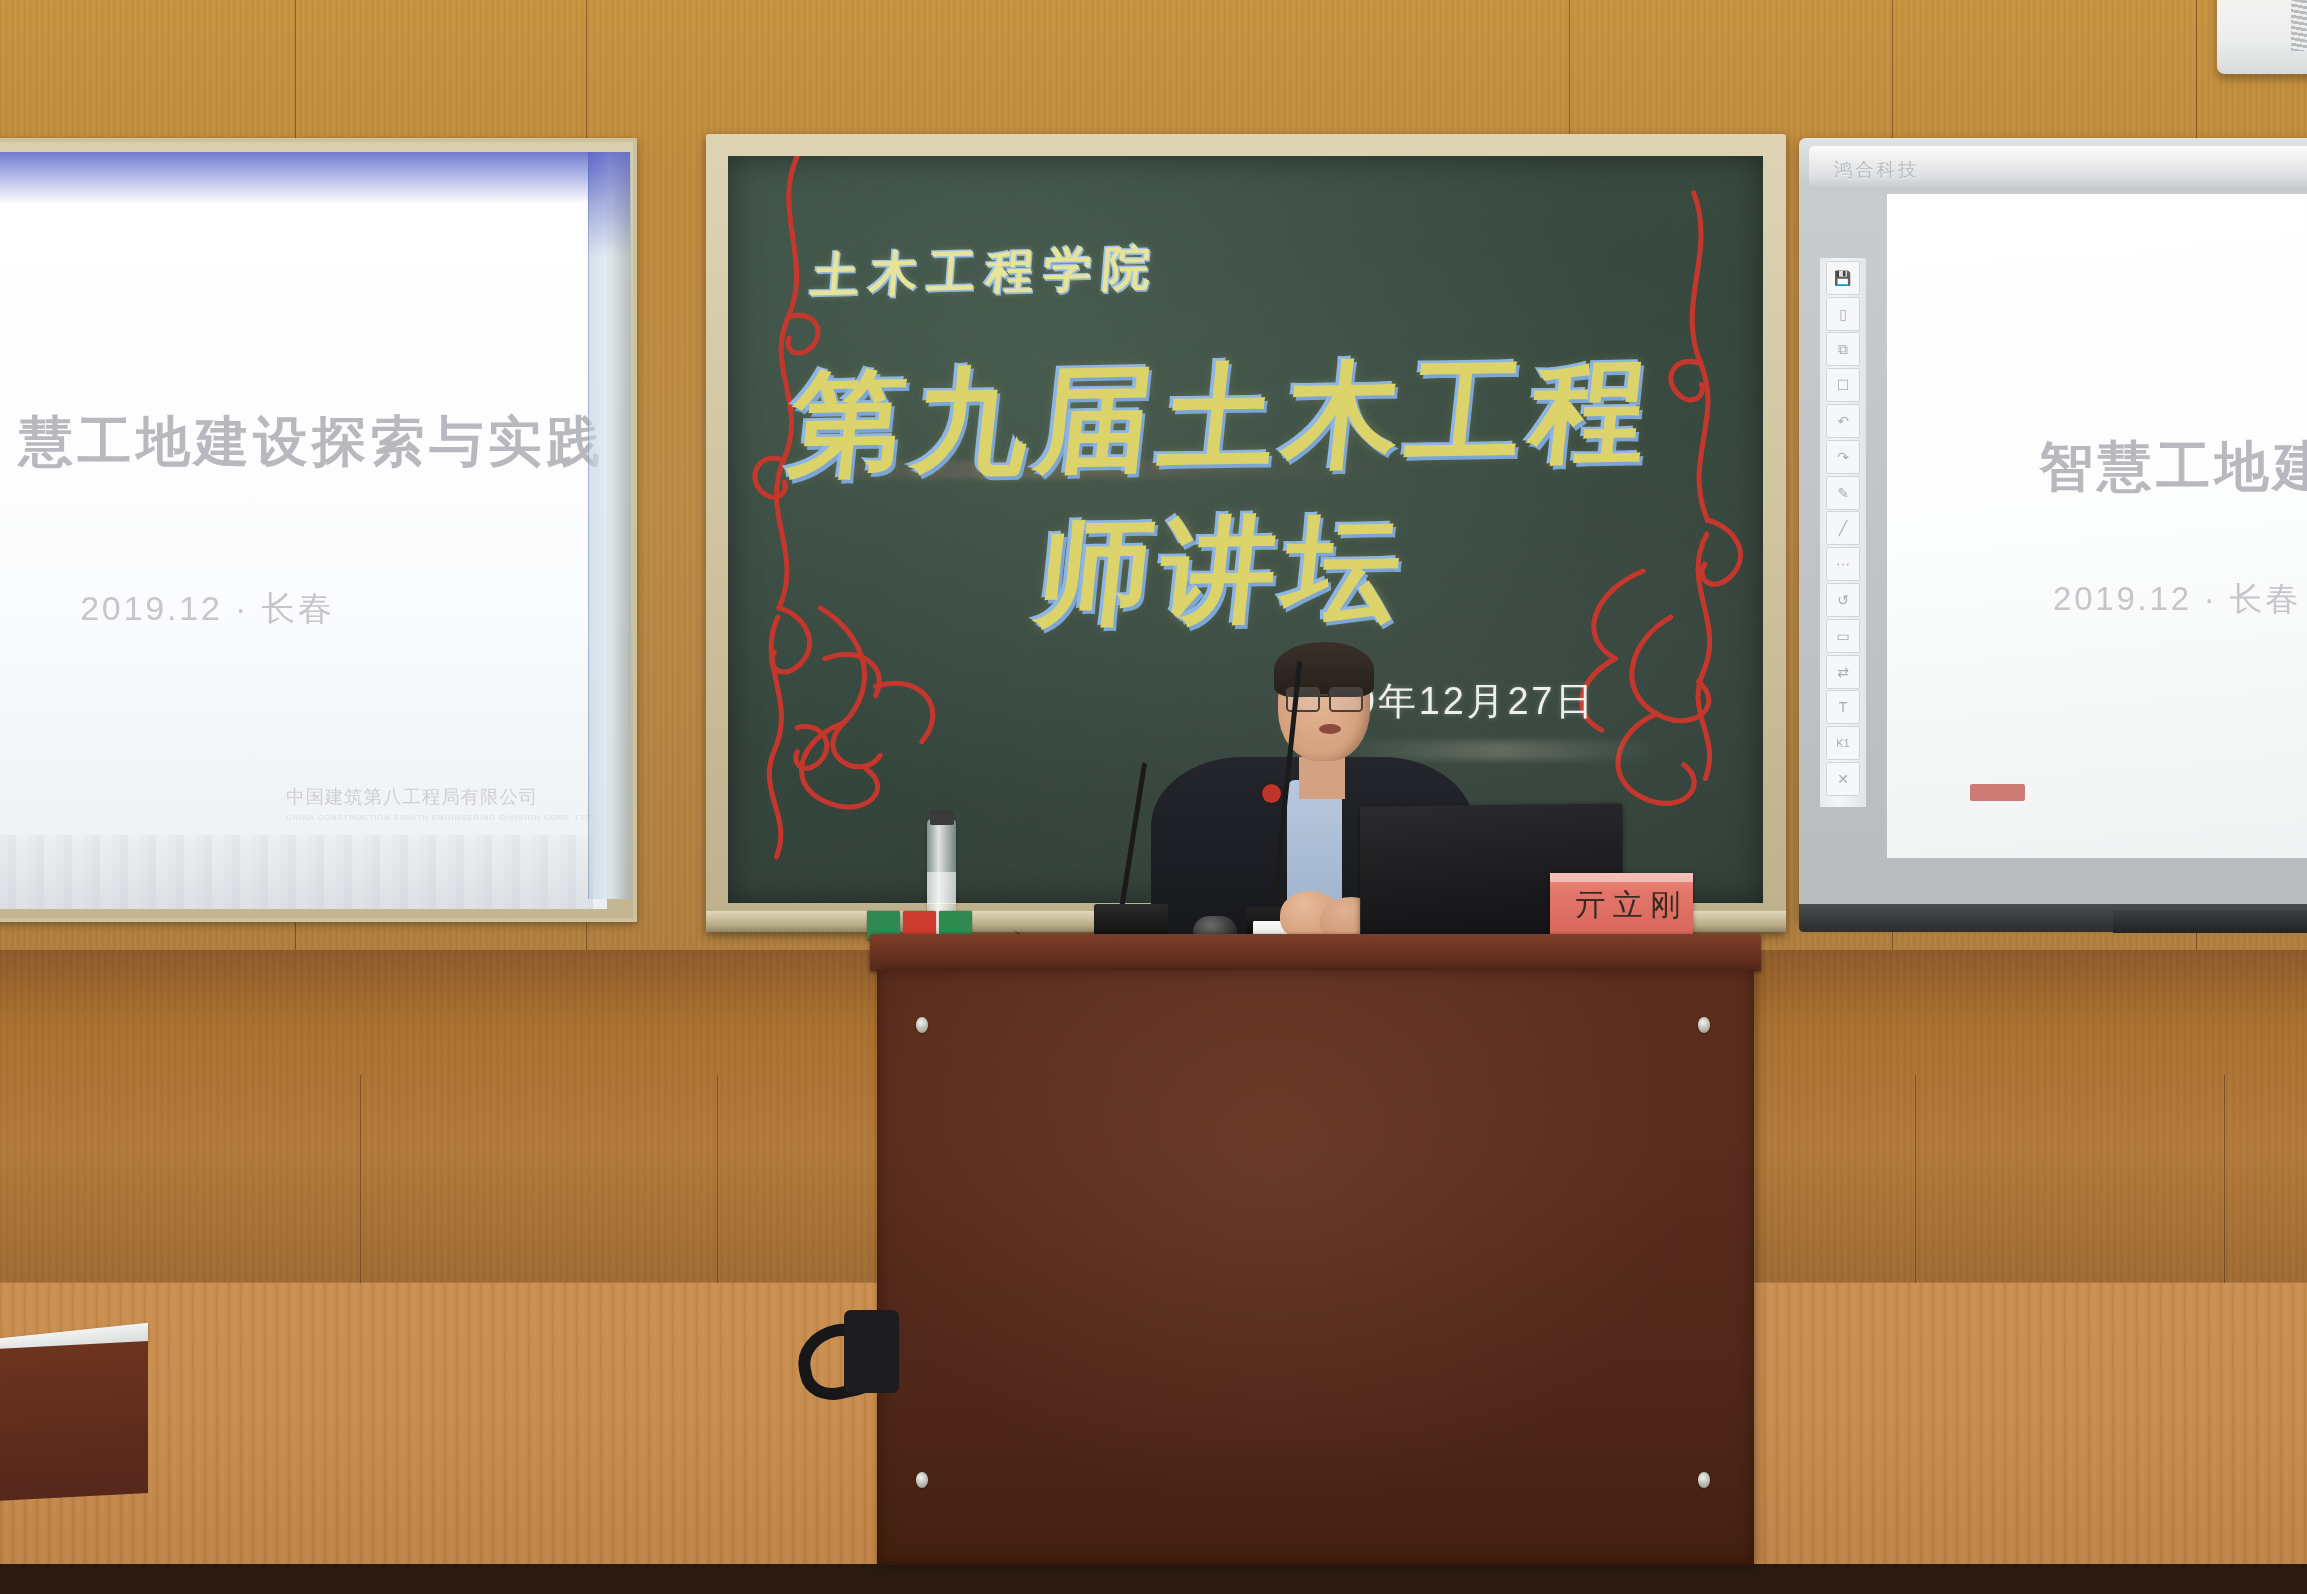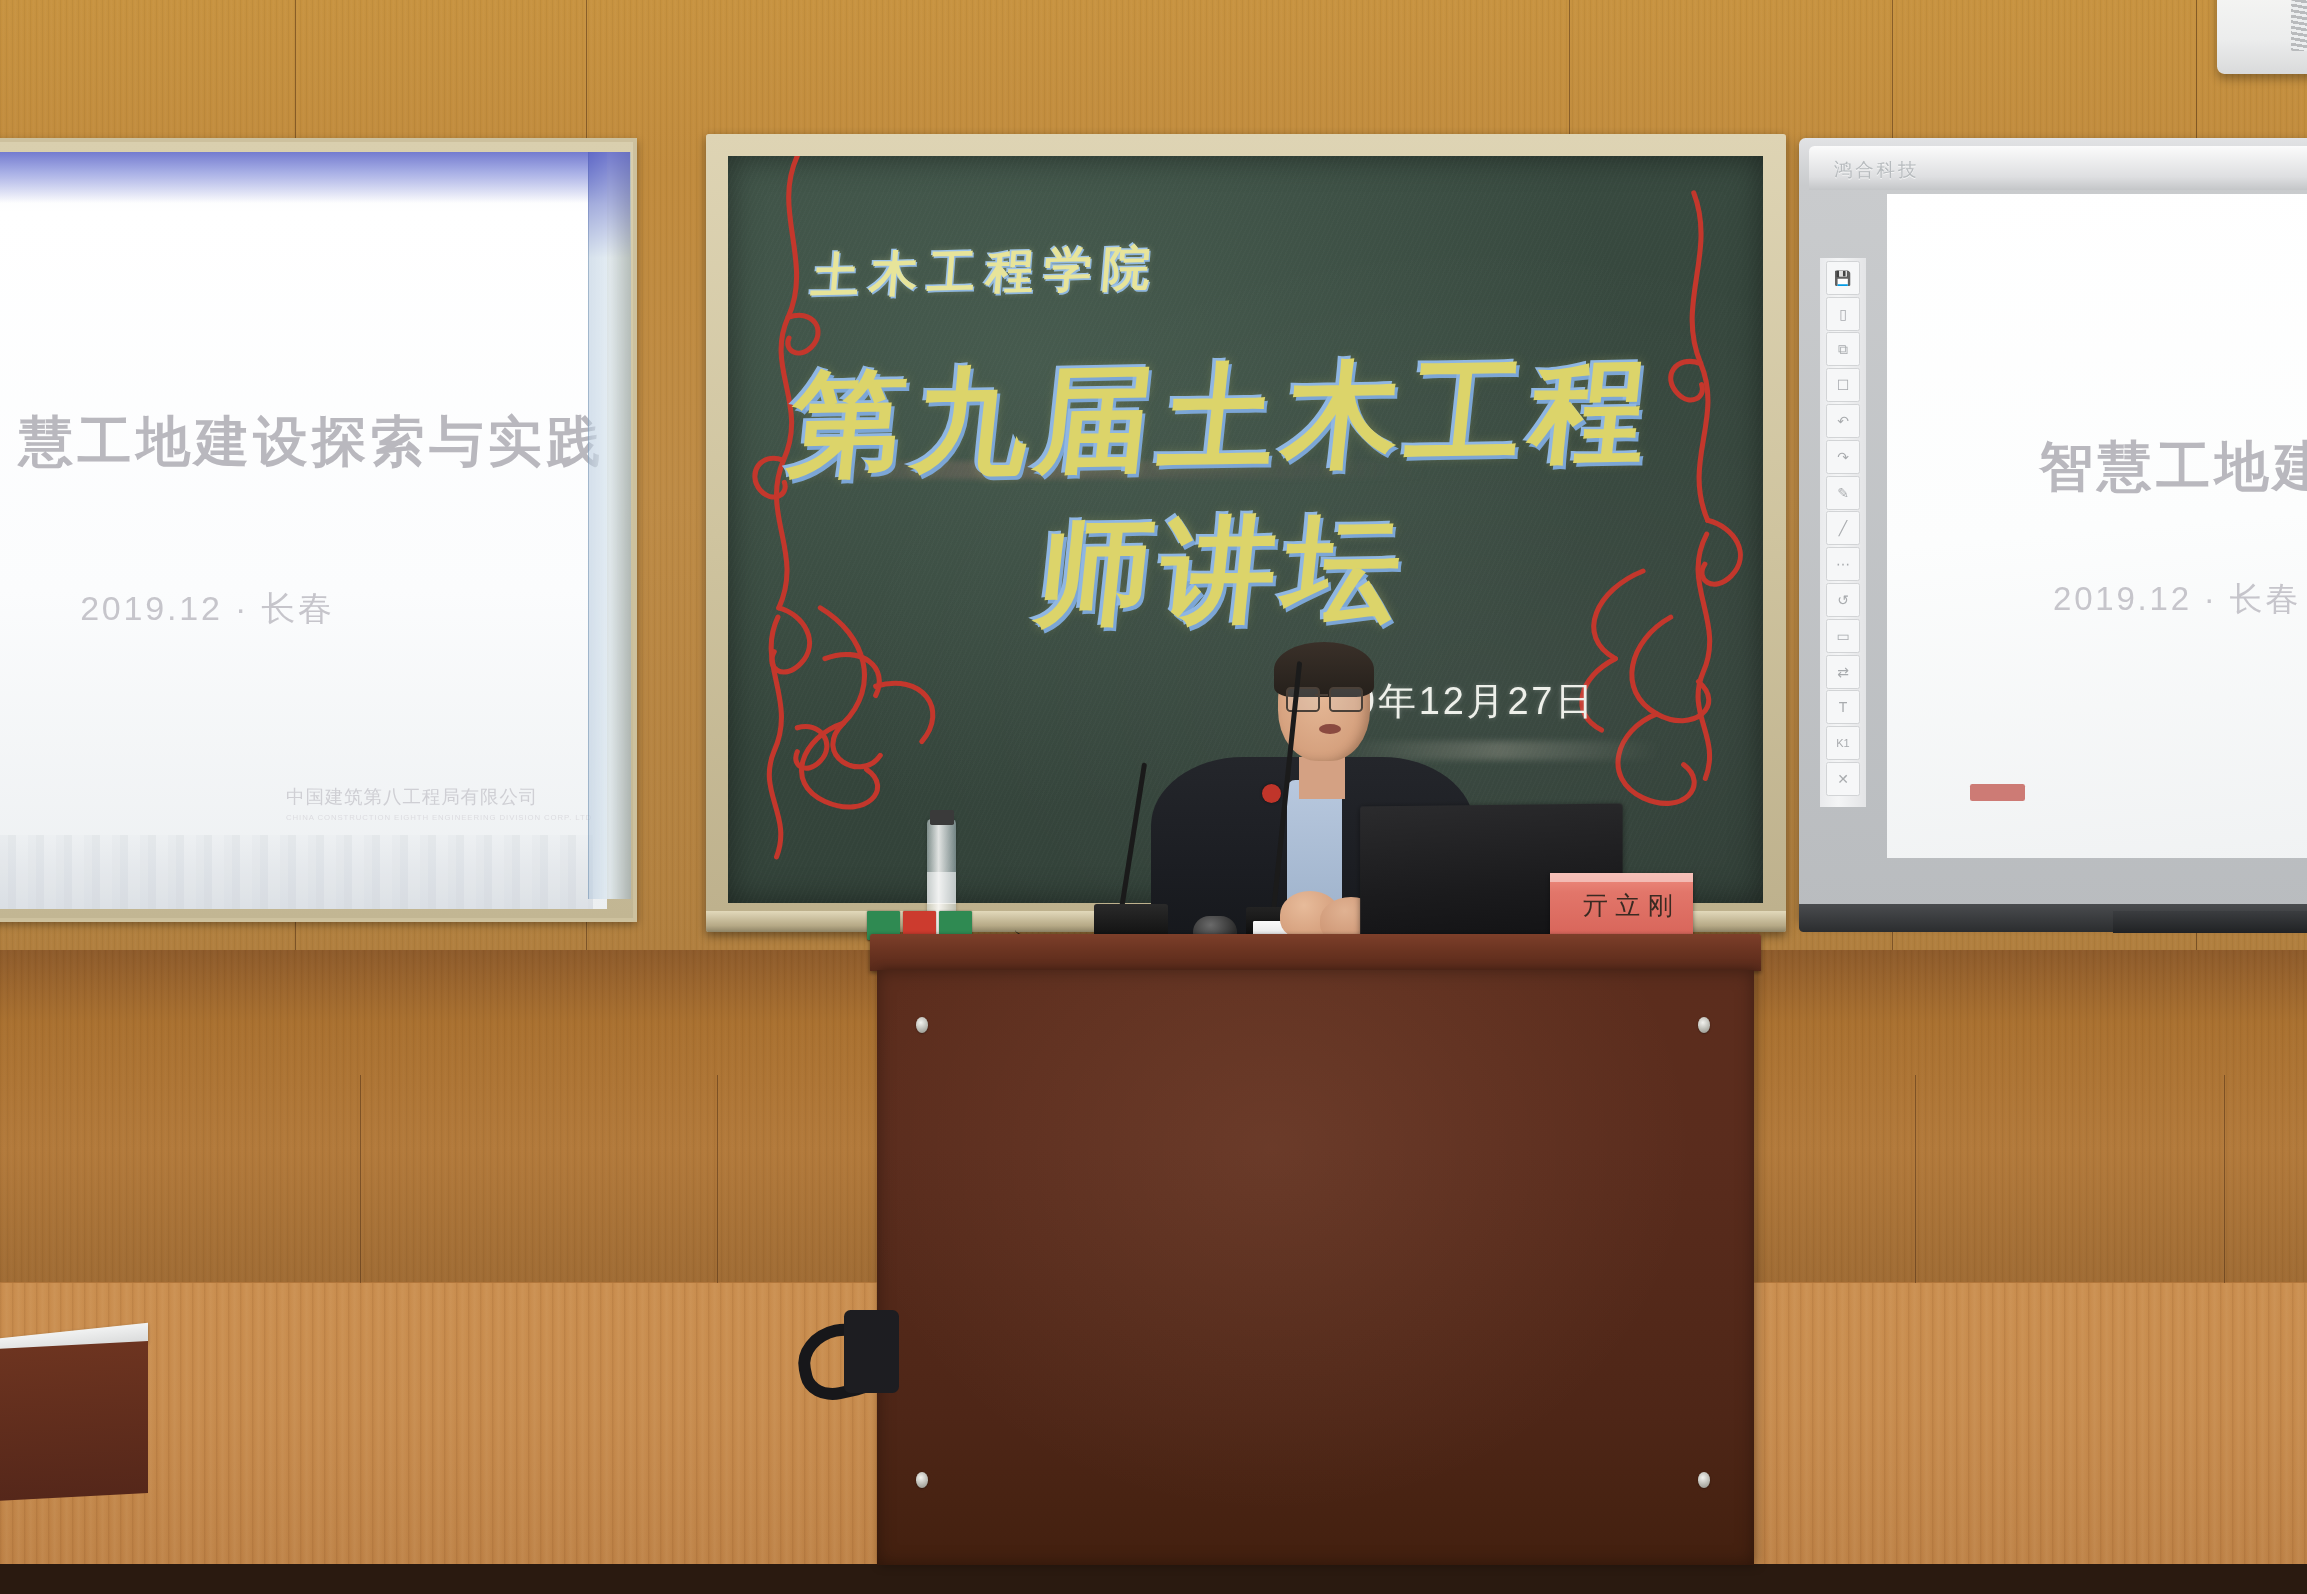--- a/index.html
+++ b/index.html
@@ -290,21 +290,21 @@
     box-shadow:0 1.8px 6.5px rgba(0,0,0,.45);
     transform:perspective(415px) rotateY(-4deg);
   }
   #placard{
     left:1550px;top:873px;width:143px;height:64px;
     background:linear-gradient(180deg,#ef8d7f 0%,#e2766a 30%,#d8655a 100%);
     box-shadow:0 1.4px 4.2px rgba(0,0,0,.45);
     display:flex;align-items:center;justify-content:center;
   }
   #placard-name{
-    color:#3a2a22;font-size:25px;letter-spacing:7.4px;font-weight:500;
+    color:#3a2a22;font-size:30px;letter-spacing:7.4px;font-weight:500;
     font-family:"Liberation Serif",serif;
     margin-left:20px;
   }
   #placard-gloss{left:1550px;top:873px;width:143px;height:9.2px;background:rgba(255,255,255,.45);}
   #cables{left:1015px;top:914px;width:198px;height:28px;border-bottom:4.2px solid #151515;border-radius:0 0 55% 55%;opacity:.95;}
 
   
   #person-body{
     left:1151px;top:757px;width:323px;height:194px;
     background:linear-gradient(180deg,#24262b 0%,#1b1d22 60%,#15171b 100%);

